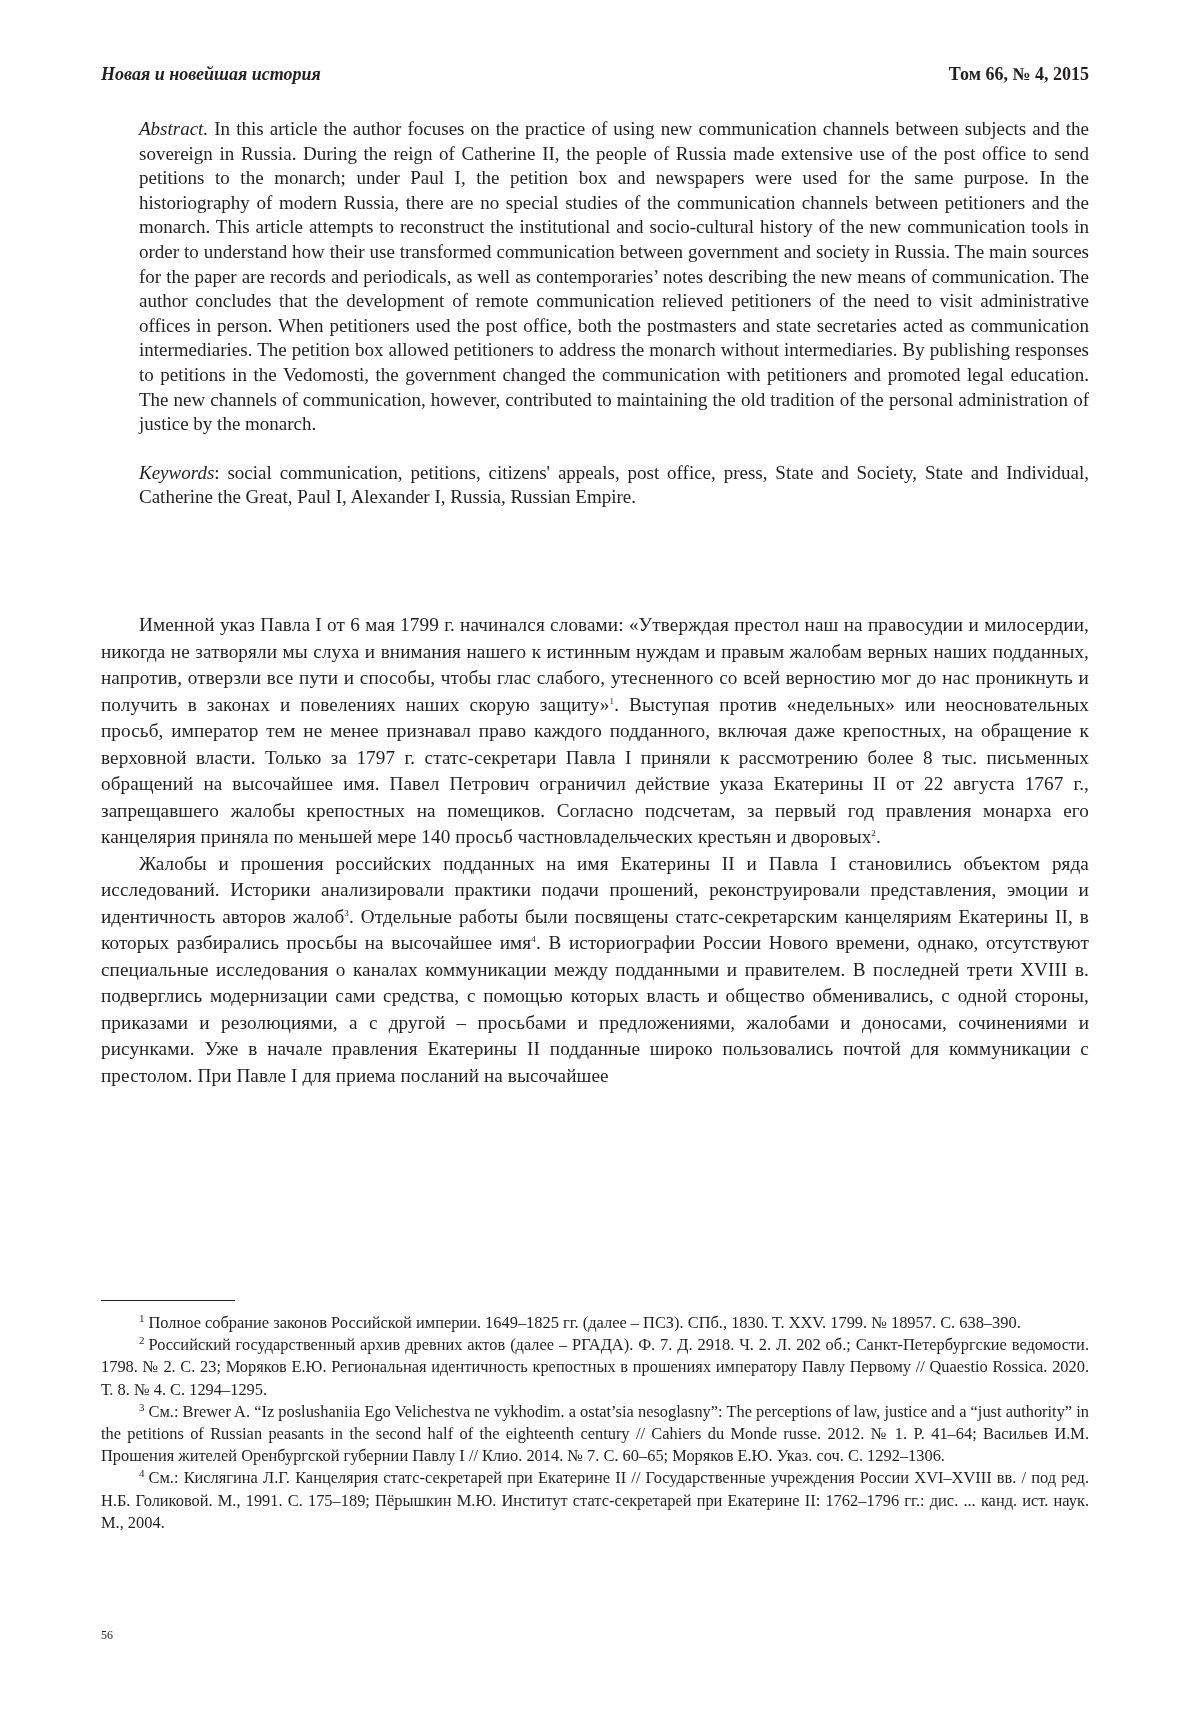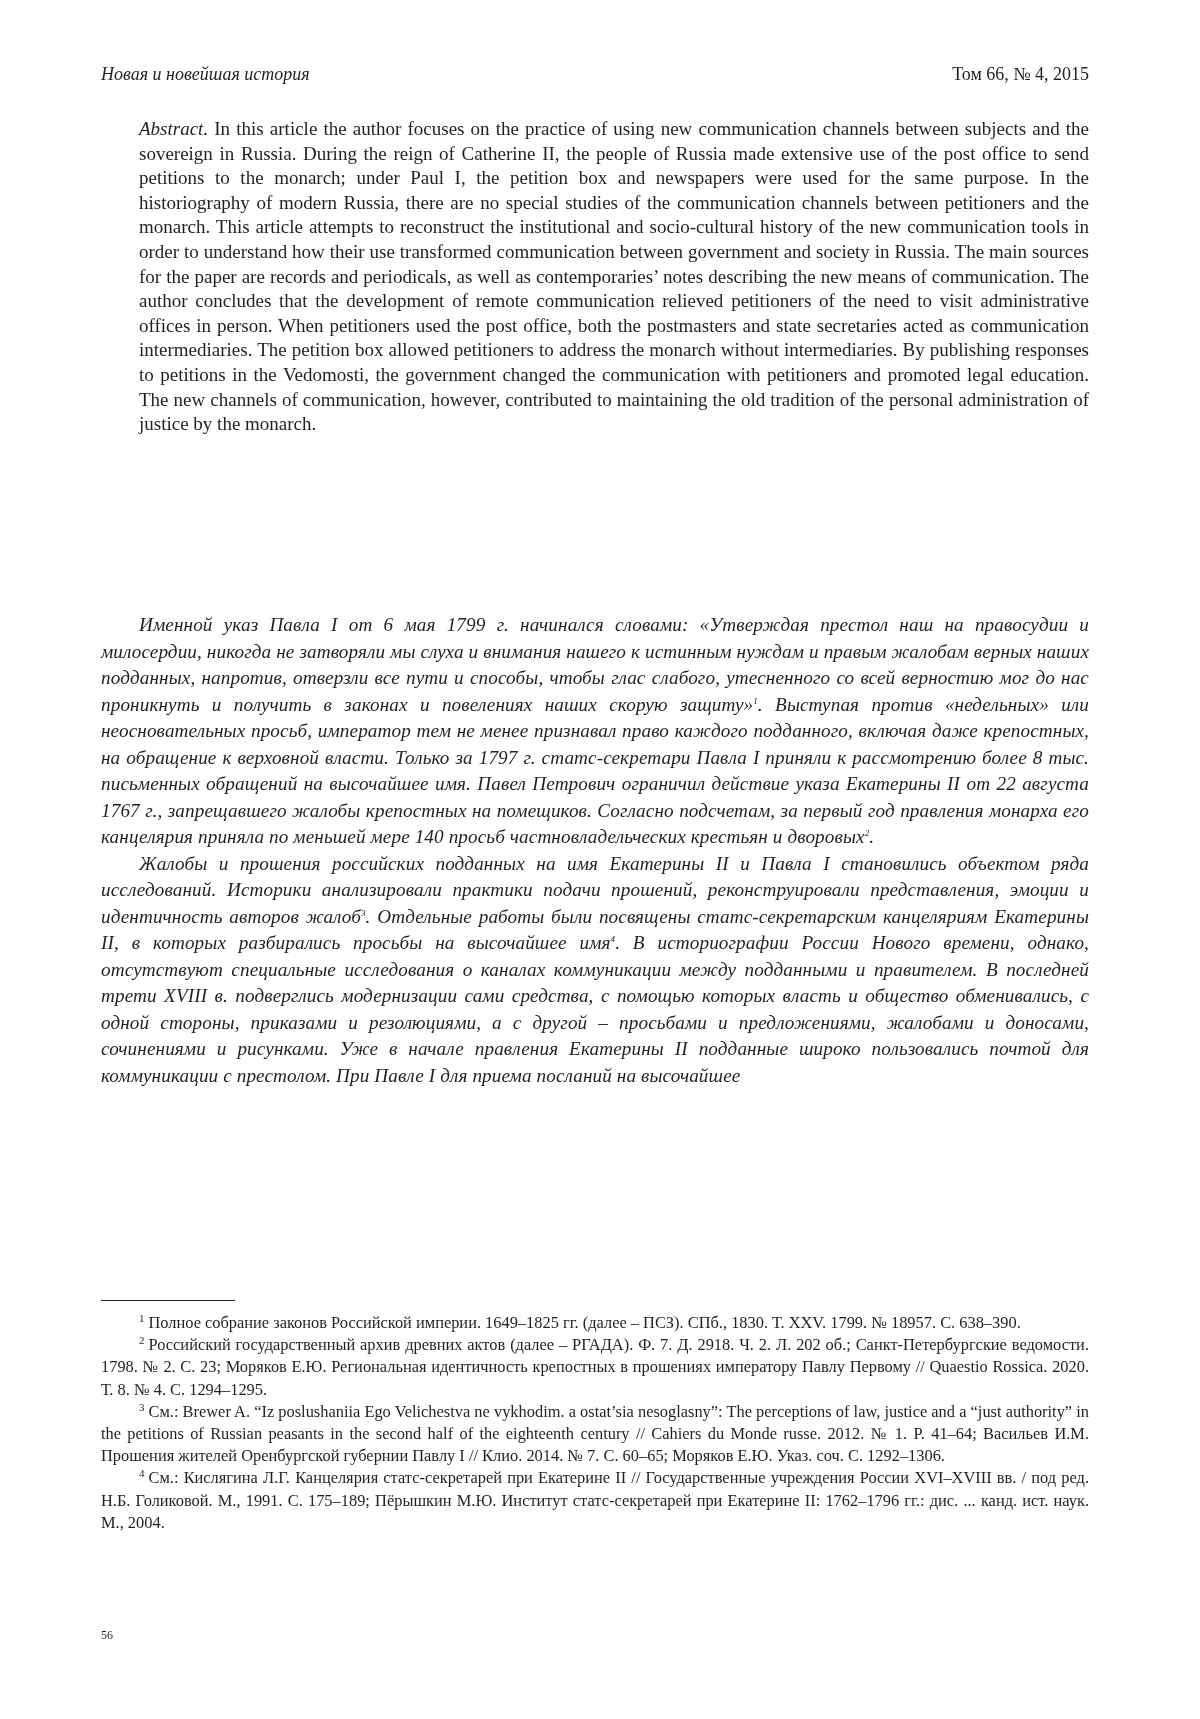--- a/index.html
+++ b/index.html
@@ -1,29 +1,29 @@
 <!DOCTYPE html>
 <html><head>
 <meta charset="utf-8">
 <style>
   html, body { margin: 0; padding: 0; background: #ffffff; }
   body { width: 1200px; height: 1719px; position: relative; overflow: hidden; color: #231f20;
          font-family: "Liberation Serif", "DejaVu Serif", serif; }
   .page { position: absolute; left: 101px; top: 0; width: 988px; }
   .running-header { position: absolute; top: 64px; left: 0; width: 988px; height: 24px;
-         font-size: 18px; display: flex; justify-content: space-between; }
+         font-size: 18px; display: flex; justify-content: space-between; font-weight: bold; }
   .running-header .journal { font-style: italic; }
   .abstract-block { position: absolute; top: 117px; left: 38px; width: 950px; font-size: 19px;
          line-height: 24.6px; text-align: justify; }
   .abstract-block p { margin: 0; }
   .abstract-block .kw { margin-top: 24px; }
   .label-it { font-style: italic; }
   .body-text { position: absolute; top: 612px; left: 0; width: 988px; font-size: 19.2px;
          line-height: 26.5px; text-align: justify; letter-spacing: 0.1px; }
-  .body-text p { margin: 0; text-indent: 38px; font-style: italic; }
+  .body-text p { margin: 0; text-indent: 38px; }
   sup.fn { font-size: 9px; vertical-align: super; line-height: 0; }
   .fn-rule { position: absolute; top: 1300px; left: 0; width: 134px; height: 0; border-top: 1.3px solid #231f20; }
   .footnotes { position: absolute; top: 1312px; left: 0; width: 988px; font-size: 16.4px;
          line-height: 22.2px; text-align: justify; }
   .footnotes p { margin: 0; text-indent: 38px; }
   .footnotes sup { font-size: 11px; vertical-align: 6px; line-height: 0; margin-right: 4px; }
   .footnotes .it { }
   .page-number { position: absolute; top: 1628px; left: 0; font-size: 12px; }
 </style>
 </head>
@@ -31,20 +31,21 @@
 
 <div class="page">
 
   <div class="running-header">
     <span class="journal">Новая и новейшая история</span>
     <span>Том 66, № 4, 2015</span>
   </div>
 
   <div class="abstract-block">
     <p><span class="label-it">Abstract.</span><span> In this article the author focuses on the practice of using new communication channels between subjects and the sovereign in Russia. During the reign of Catherine II, the people of Russia made extensive use of the post office to send petitions to the monarch; under Paul I, the petition box and newspapers were used for the same purpose. In the historiography of modern Russia, there are no special studies of the communication channels between petitioners and the monarch. This article attempts to reconstruct the institutional and socio-cultural history of the new communication tools in order to understand how their use transformed communication between government and society in Russia. The main sources for the paper are records and periodicals, as well as contemporaries’ notes describing the new means of communication. The author concludes that the development of remote communication relieved petitioners of the need to visit administrative offices in person. When petitioners used the post office, both the postmasters and state secretaries acted as communication intermediaries. The petition box allowed petitioners to address the monarch without intermediaries. By publishing responses to petitions in the Vedomosti, the government changed the communication with petitioners and promoted legal education. The new channels of communication, however, contributed to maintaining the old tradition of the personal administration of justice by the monarch.</span></p>
+    <p class="kw"><span class="label-it">Keywords</span><span>: social communication, petitions, citizens' appeals, post office, press, State and Society, State and Individual, Catherine the Great, Paul I, Alexander I, Russia, Russian Empire.</span></p>
   </div>
 
   <div class="body-text">
     <p><span>Именной указ Павла I от 6 мая 1799 г. начинался словами: «Утверждая престол наш на правосудии и милосердии, никогда не затворяли мы слуха и внимания нашего к истинным нуждам и правым жалобам верных наших подданных, напротив, отверзли все пути и способы, чтобы глас слабого, утесненного со всей верностию мог до нас проникнуть и получить в законах и повелениях наших скорую защиту»</span><sup class="fn">1</sup><span>. Выступая против «недельных» или неосновательных просьб, император тем не менее признавал право каждого подданного, включая даже крепостных, на обращение к верховной власти. Только за 1797 г. статс-секретари Павла I приняли к рассмотрению более 8 тыс. письменных обращений на высочайшее имя. Павел Петрович ограничил действие указа Екатерины II от 22 августа 1767 г., запрещавшего жалобы крепостных на помещиков. Согласно подсчетам, за первый год правления монарха его канцелярия приняла по меньшей мере 140 просьб частновладельческих крестьян и дворовых</span><sup class="fn">2</sup><span>.</span></p>
     <p><span>Жалобы и прошения российских подданных на имя Екатерины II и Павла I становились объектом ряда исследований. Историки анализировали практики подачи прошений, реконструировали представления, эмоции и идентичность авторов жалоб</span><sup class="fn">3</sup><span>. Отдельные работы были посвящены статс-секретарским канцеляриям Екатерины II, в которых разбирались просьбы на высочайшее имя</span><sup class="fn">4</sup><span>. В историографии России Нового времени, однако, отсутствуют специальные исследования о каналах коммуникации между подданными и правителем. В последней трети XVIII в. подверглись модернизации сами средства, с помощью которых власть и общество обменивались, с одной стороны, приказами и резолюциями, а с другой – просьбами и предложениями, жалобами и доносами, сочинениями и рисунками. Уже в начале правления Екатерины II подданные широко пользовались почтой для коммуникации с престолом. При Павле I для приема посланий на высочайшее</span></p>
   </div>
 
   <div class="fn-rule"></div>
 
   <div class="footnotes">

